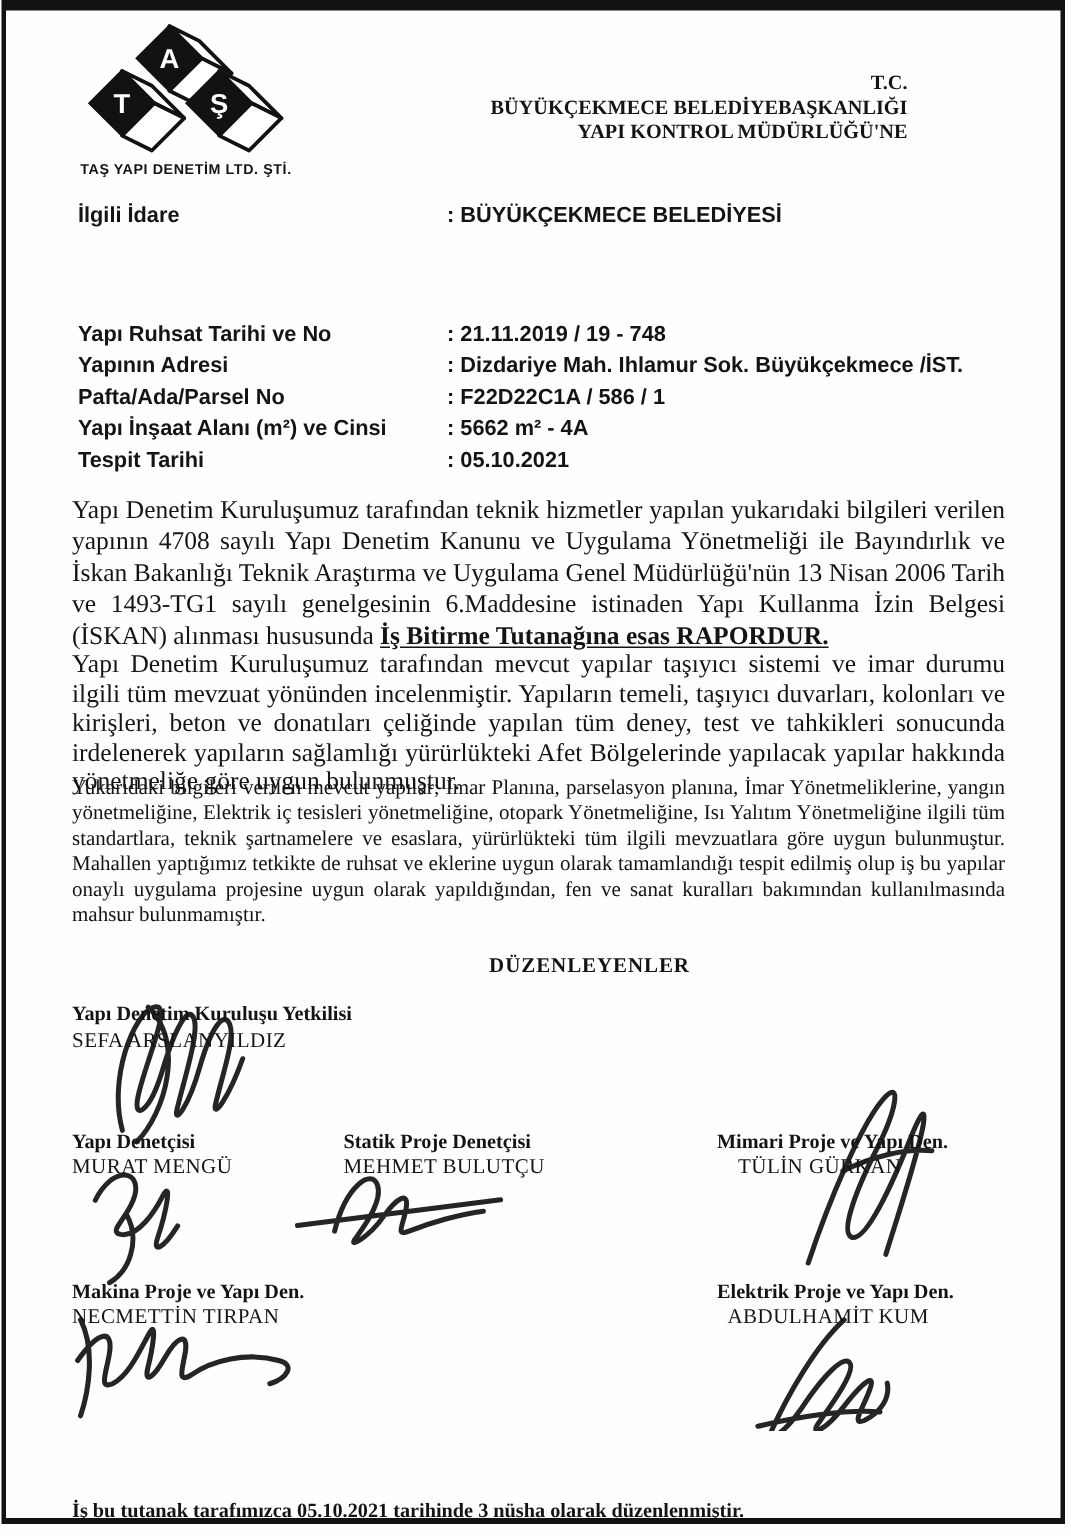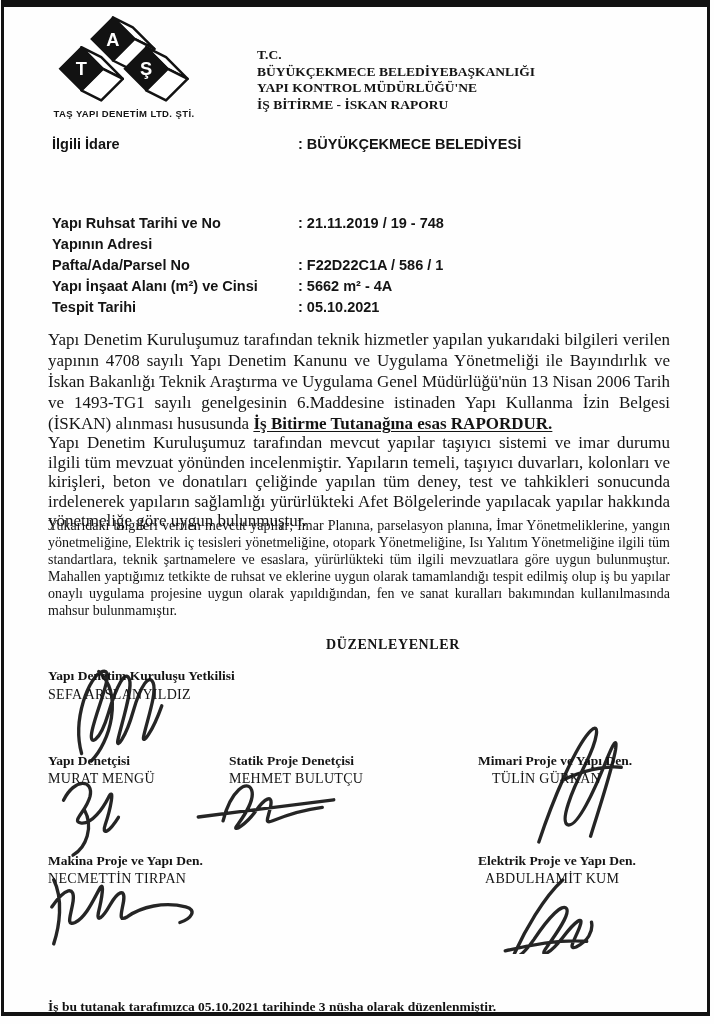--- a/index.html
+++ b/index.html
@@ -9,21 +9,21 @@
     margin:0 auto;
   }
   .frame{position:absolute;left:1px;right:4px;top:0;bottom:8px;
     border:3px solid #121212;border-top-width:7px;border-bottom-width:4px;pointer-events:none;}
   
   .logo-svg{position:absolute;left:58px;top:14px;width:133px;height:93px;}
   .logo-caption{position:absolute;left:42px;top:96px;width:164px;text-align:center;
     font-family:"Liberation Sans",sans-serif;font-weight:bold;font-size:9.5px;letter-spacing:.4px;margin-top:12px;}
   
   .header{position:absolute;left:257px;top:47px;width:348px;font-weight:bold;font-size:13.5px;line-height:16.5px;}
-  .header .c{text-align:left;}
+  .header .c{text-align:right;}
   .header .l{text-align:left;}
   
   .field-row{position:absolute;left:52px;right:30px;height:20px;
     font-family:"Liberation Sans",sans-serif;font-weight:bold;font-size:14.5px;}
   .f-label{position:absolute;left:0;top:0;white-space:nowrap;}
   .f-value{position:absolute;left:246px;top:0;white-space:nowrap;}
   .f-value2{position:absolute;left:252px;top:0;white-space:nowrap;}
   
   .para{position:absolute;left:48px;width:622px;text-align:justify;font-size:17px;line-height:21px;}
   .para.tight{line-height:17px;font-size:14px;}
@@ -66,34 +66,34 @@
       <polygon points="106,40 132,66 106,92 80,66" fill="#121212" stroke="#121212" stroke-width="2"></polygon>
       <text x="106" y="74" text-anchor="middle" fill="#fff" font-family="Liberation Sans, sans-serif" font-size="22" font-weight="bold">Ş</text>
     </g>
   </svg>
   <div class="logo-caption">TAŞ YAPI DENETİM LTD. ŞTİ.</div>
 
   <div class="header">
     <div class="c">T.C.</div>
     <div class="c">BÜYÜKÇEKMECE BELEDİYEBAŞKANLIĞI</div>
     <div class="c">YAPI KONTROL MÜDÜRLÜĞÜ'NE</div>
-    <div class="l">İŞ BİTİRME - İSKAN RAPORU</div>
   </div>
 
   <div class="field-row" style="top:136px">
     <span class="f-label">İlgili İdare</span>
     <span class="f-value">: BÜYÜKÇEKMECE BELEDİYESİ</span>
   </div>
 
   <div class="field-row" style="top:215px">
     <span class="f-label">Yapı Ruhsat Tarihi ve No</span>
     <span class="f-value">: 21.11.2019  /  19 - 748</span>
   </div>
   <div class="field-row" style="top:236px">
     <span class="f-label">Yapının Adresi</span>
+    <span class="f-value">: Dizdariye Mah. Ihlamur Sok. Büyükçekmece /İST.</span>
   </div>
   <div class="field-row" style="top:257px">
     <span class="f-label">Pafta/Ada/Parsel No</span>
     <span class="f-value">: F22D22C1A / 586 / 1</span>
   </div>
   <div class="field-row" style="top:278px">
     <span class="f-label">Yapı İnşaat Alanı (m²)  ve Cinsi</span>
     <span class="f-value">: 5662 m² - 4A</span>
   </div>
   <div class="field-row" style="top:299px">

